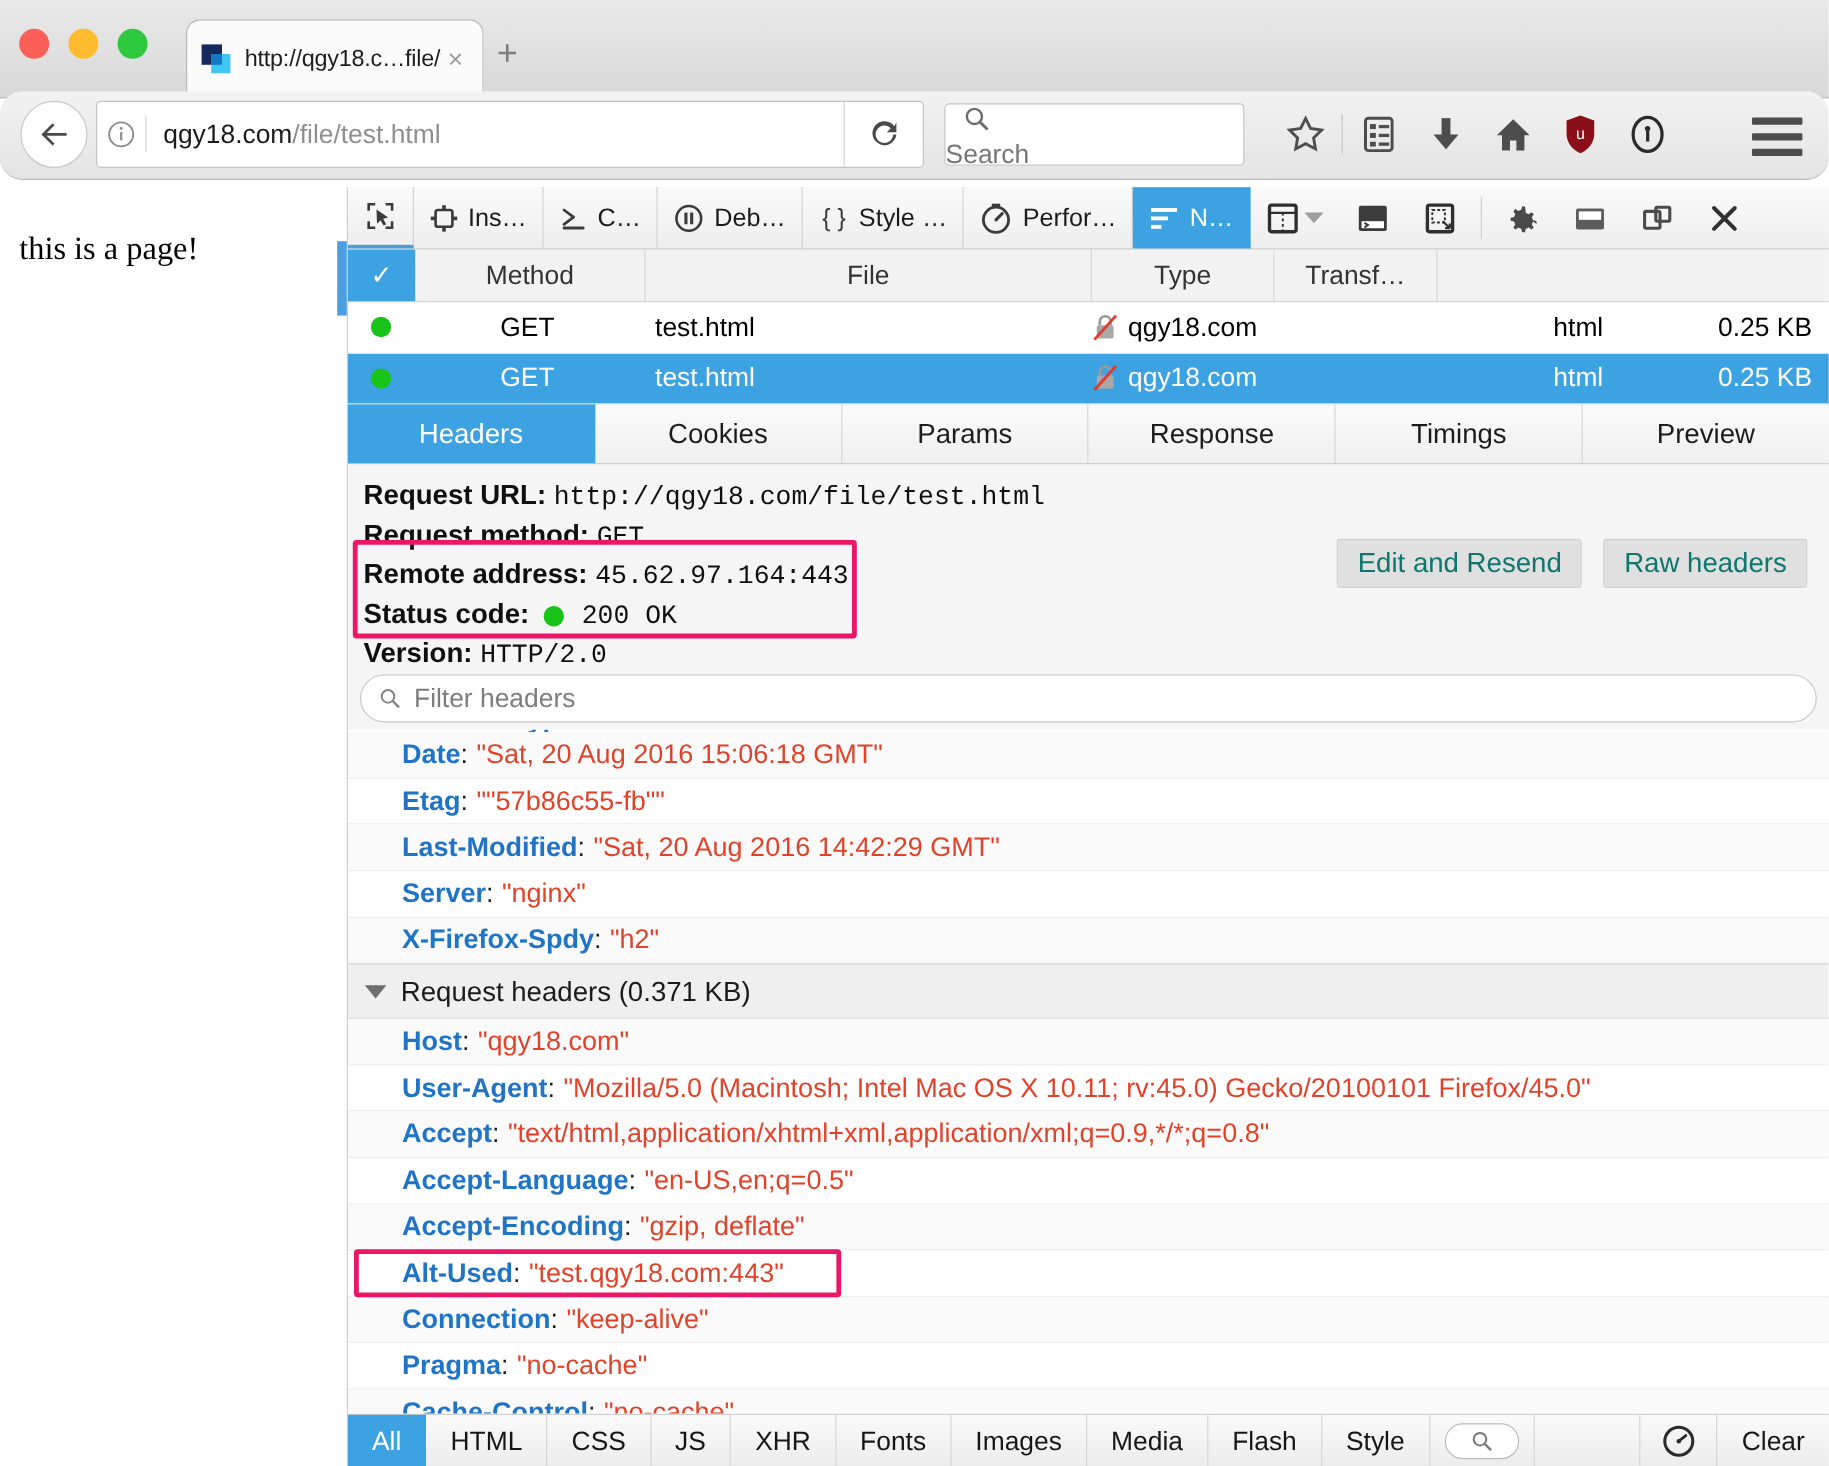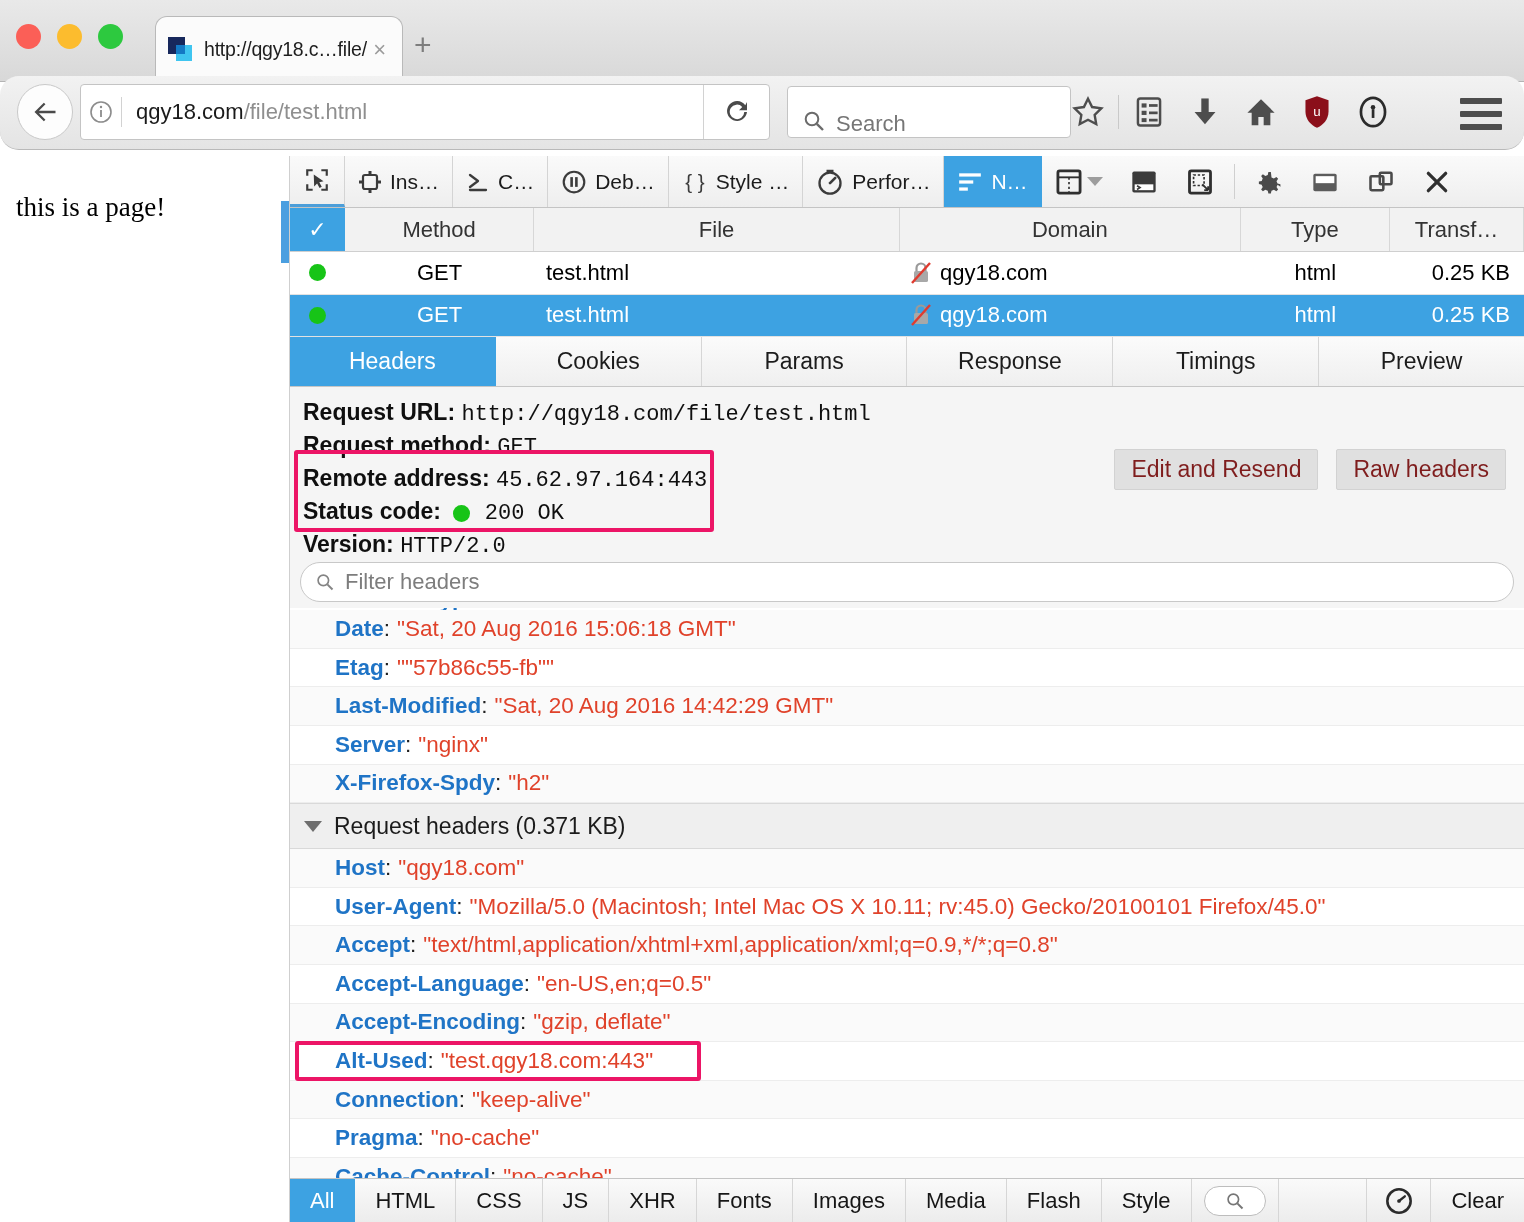--- a/index.html
+++ b/index.html
@@ -65,23 +65,23 @@
   .info-icon svg { width: 24px; height: 24px; }
   .urlsep { width: 1px; height: 30px; background: #d2d2d2; }
   .urltext { flex: 1; padding-left: 14px; font-size: 22px; white-space: nowrap; overflow: hidden; }
   .urltext .host { color: #1a1a1a; }
   .urltext .path { color: #8f8f8f; }
   .reload { width: 66px; display: flex; align-items: center; justify-content: center;
             border-left: 1px solid #d2d2d2; height: 100%; cursor: pointer; }
   .reload svg { width: 30px; height: 30px; }
 
   .searchbar {
-    position: absolute; left: 787px; top: 10px; width: 284px; height: 52px;
+    position: absolute; left: 787px; top: 10px; width: 250px; height: 52px;
     background: #ffffff; border: 1px solid #c4c4c4; border-radius: 4px;
-    display: flex; align-items: flex-end;
+    display: flex; align-items: flex-start; flex-direction: column;
   }
   .searchbar .mag { margin: 0 10px 0 14px; }
   .searchbar .ph { font-size: 22px; color: #767676; }
   .navicons { position: absolute; left: 1060px; top: 10px; display: flex; align-items: center; gap: 0px; }
   .navicon { width: 56px; height: 52px; display: flex; align-items: center; justify-content: center; cursor: pointer; }
   .navsep { width: 1px; height: 34px; background: #c9c9c9; margin: 0 2px; }
   .hamburger { position: absolute; right: 22px; top: 22px; cursor: pointer; }
   .hamburger span { display: block; width: 42px; height: 6px; background: #4d4d4d; margin-bottom: 7px; border-radius: 1px; }
 
   
@@ -160,21 +160,21 @@
   .summary { position: relative; background: #f5f5f5; flex: 0 0 168px; padding: 10px 0 0 13px; }
   .sline { font-size: 23px; line-height: 31px; color: #0f0f0f; white-space: nowrap; }
   .sline b { font-weight: bold; }
   .mono { font-family: "Liberation Mono", monospace; font-size: 22px; }
   .redbox {
     position: absolute; left: 4px; top: 63px; width: 420px; height: 82px;
     border: 4px solid #ec1566; border-radius: 3px; pointer-events: none;
   }
   .sum-buttons { position: absolute; right: 18px; top: 62px; display: flex; gap: 18px; }
   .sbtn { background: #e0e0e0; border: 1px solid #d2d2d2; border-radius: 2px;
-          font-size: 23px; padding: 6px 16px; color: #7f1d1d; cursor: pointer; }
+          font-size: 23px; padding: 6px 16px; color: #0f766e; cursor: pointer; }
 
   
   .filterwrap { position: relative; flex: 0 0 46px; background: #f5f5f5; padding: 0 10px; z-index: 3; }
   .filterbox {
     height: 40px; background: #fff; border: 1px solid #c8c8c8; border-radius: 20px;
     display: flex; align-items: center; padding: 0 14px; gap: 10px;
   }
   .filterbox .ph { font-size: 22px; color: #7d7d7d; }
 
   
@@ -429,21 +429,20 @@
         <svg width="26" height="26" viewBox="0 0 24 24">
             <path d="M4 4l16 16M20 4L4 20" stroke="#2f2f2f" stroke-width="3" stroke-linecap="round"></path>
           </svg>
       </div>
     </div>
 
     <div class="net-head">
       <div class="cell check col-check">✓</div>
       <div class="cell col-method">Method</div>
       <div class="cell col-file">File</div>
-      <div class="cell col-domain">Domain</div>
       <div class="cell col-type">Type</div>
       <div class="cell col-transfer">Transf…</div>
     </div>
 
     <div class="net-row">
       <div class="cell col-check">
           <span class="statedot"></span>
         </div>
       <div class="cell col-method">GET</div>
       <div class="cell col-file">test.html</div>

